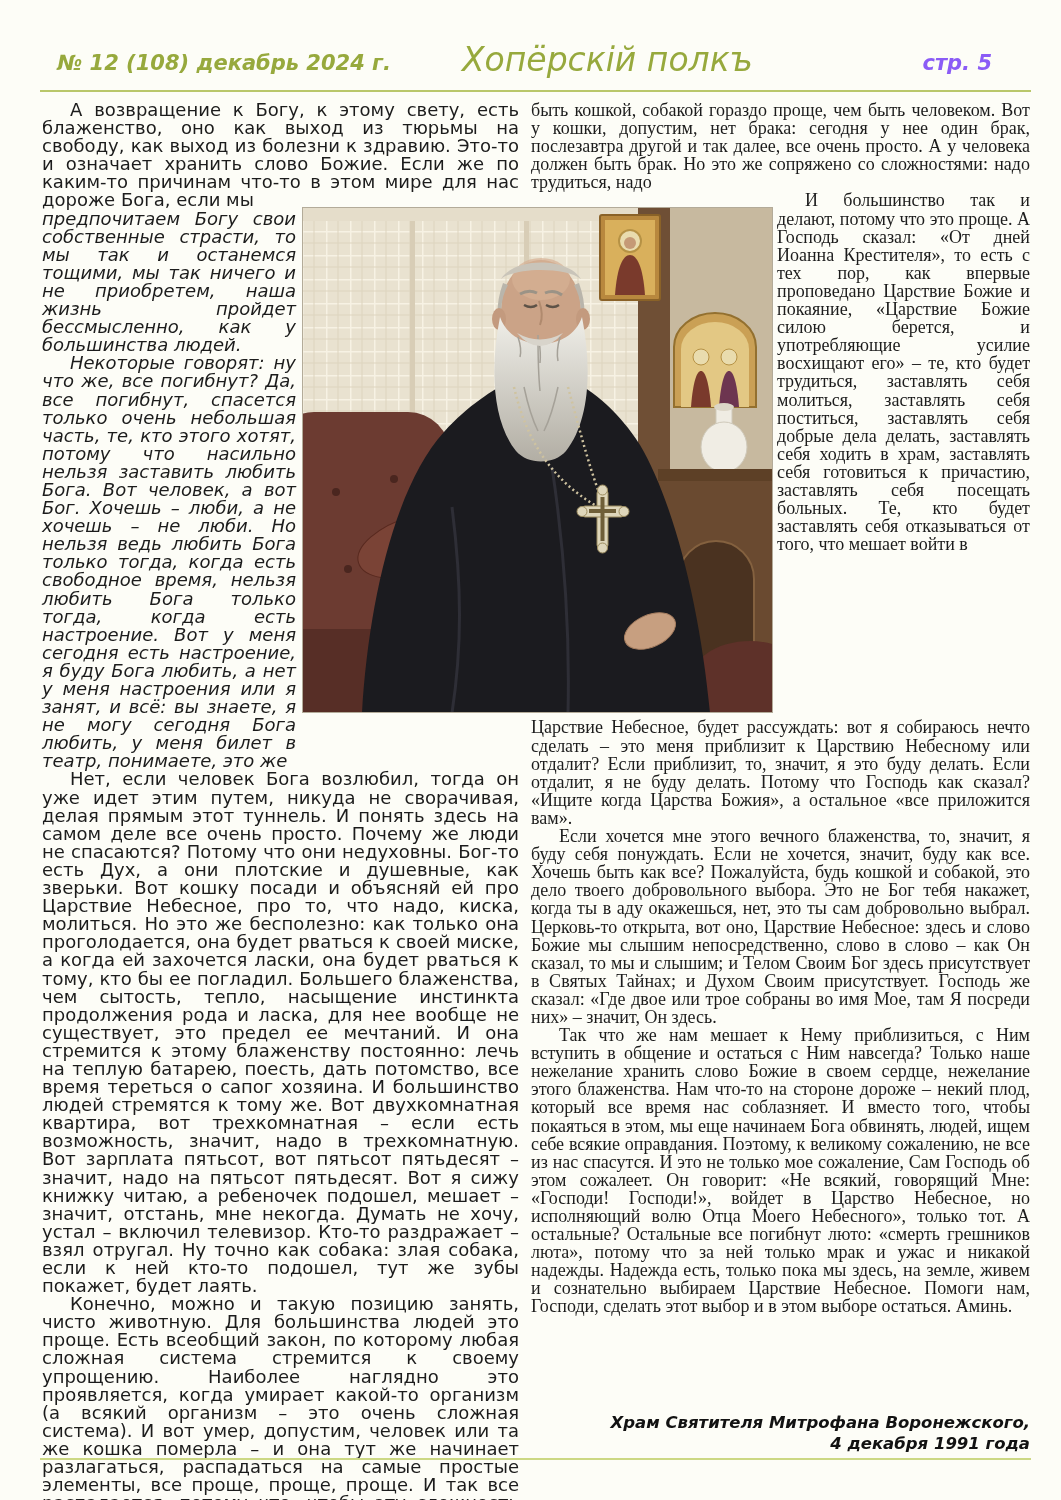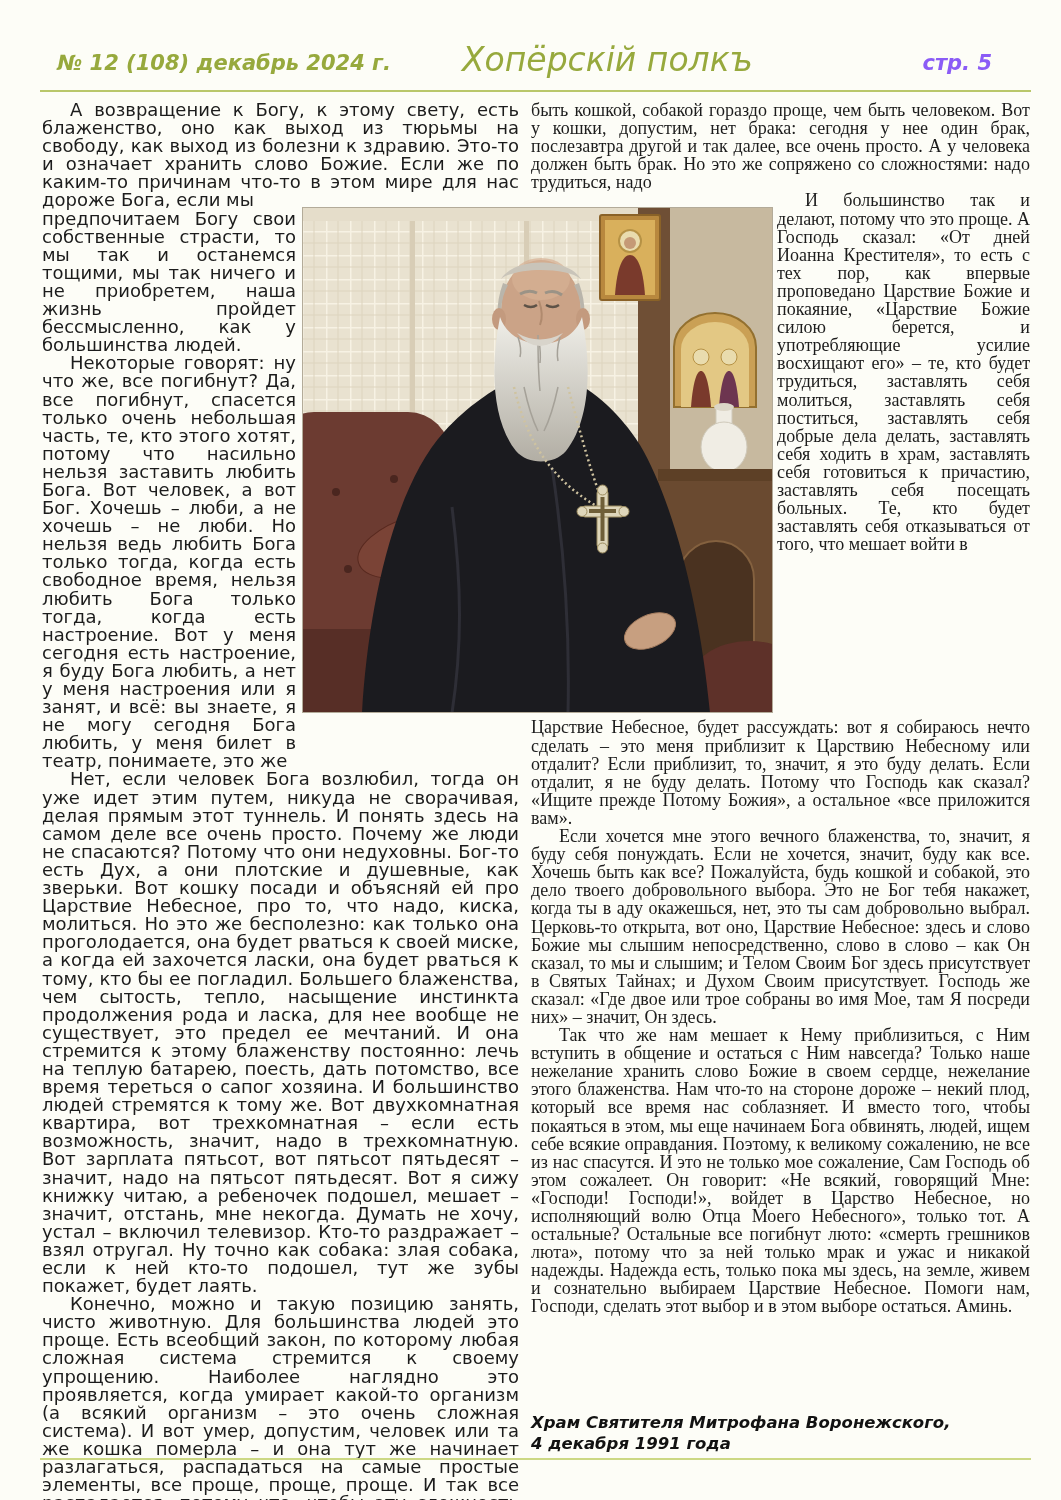--- a/index.html
+++ b/index.html
@@ -34,35 +34,35 @@
   
   .col{
     position:absolute;top:101px;
     font-size:18px;line-height:18.1px;
     text-align:justify;
   }
   .col-left{left:42px;width:477px;}
   .col-right{left:531px;width:499px;font-family:Liberation Serif, serif;}
   .col p{margin:0;padding:0;}
   .indent{text-indent:28px;}
-  .narrow-left{width:254px;min-height:527px;}
+  .narrow-left{width:254px;min-height:527px;font-style:italic;}
   .narrow-right{width:253px;margin-left:246px;min-height:527px;}
 
   
   .photo{
     position:absolute;left:302px;top:207px;width:471px;height:506px;
     overflow:hidden;background:#cfc6b4;
   }
   .photo svg{display:block;}
 
   
   .signature{
     position:absolute;left:531px;width:499px;top:1412px;
     font-size:16.5px;font-weight:bold;font-style:italic;
-    line-height:21px;text-align:left;color:#121212;
+    line-height:21px;text-align:right;color:#121212;
   }
 </style>
 </head>
 <body>
 
 <div class="page">
 
   <div class="hdr-issue">№ 12 (108) декабрь 2024 г.</div>
   <div class="hdr-title">Хопёрскій полкъ</div>
   <div class="hdr-page">стр. 5</div>
@@ -76,21 +76,21 @@
     </div>
     <p class="indent">Нет, если человек Бога возлюбил, тогда он уже идет этим путем, никуда не сворачивая, делая прямым этот туннель. И понять здесь на самом деле все очень просто. Почему же люди не спасаются? Потому что они недуховны. Бог-то есть Дух, а они плотские и душевные, как зверьки. Вот кошку посади и объясняй ей про Царствие Небесное, про то, что надо, киска, молиться. Но это же бесполезно: как только она проголодается, она будет рваться к своей миске, а когда ей захочется ласки, она будет рваться к тому, кто бы ее погладил. Большего блаженства, чем сытость, тепло, насыщение инстинкта продолжения рода и ласка, для нее вообще не существует, это предел ее мечтаний. И она стремится к этому блаженству постоянно: лечь на теплую батарею, поесть, дать потомство, все время тереться о сапог хозяина. И большинство людей стремятся к тому же. Вот двухкомнатная квартира, вот трехкомнатная – если есть возможность, значит, надо в трехкомнатную. Вот зарплата пятьсот, вот пятьсот пятьдесят – значит, надо на пятьсот пятьдесят. Вот я сижу книжку читаю, а ребеночек подошел, мешает – значит, отстань, мне некогда. Думать не хочу, устал – включил телевизор. Кто-то раздражает – взял отругал. Ну точно как собака: злая собака, если к ней кто-то подошел, тут же зубы покажет, будет лаять.</p>
     <p class="indent">Конечно, можно и такую позицию занять, чисто животную. Для большинства людей это проще. Есть всеобщий закон, по которому любая сложная система стремится к своему упрощению. Наиболее наглядно это проявляется, когда умирает какой-то организм (а всякий организм – это очень сложная система). И вот умер, допустим, человек или та же кошка померла – и она тут же начинает разлагаться, распадаться на самые простые элементы, все проще, проще, проще. И так все распадается, потому что, чтобы эту сложность поддерживать, нужны большие усилия, это очень трудно. Поэтому, конечно, для большинства людей</p>
   </div>
 
   <div class="col col-right">
     <p>быть кошкой, собакой гораздо проще, чем быть человеком. Вот у кошки, допустим, нет брака: сегодня у нее один брак, послезавтра другой и так далее, все очень просто. А у человека должен быть брак. Но это же сопряжено со сложностями: надо трудиться, надо</p>
     <div class="narrow-right">
       <p class="indent">И большинство так и делают, потому что это проще. А Господь сказал: «От дней Иоанна Крестителя», то есть с тех пор, как впервые проповедано Царствие Божие и покаяние, «Царствие Божие силою берется, и употребляющие усилие восхищают его» – те, кто будет трудиться, заставлять себя молиться, заставлять себя поститься, заставлять себя добрые дела делать, заставлять себя ходить в храм, заставлять себя готовиться к причастию, заставлять себя посещать больных. Те, кто будет заставлять себя отказываться от того, что мешает войти в</p>
     </div>
-    <p>Царствие Небесное, будет рассуждать: вот я собираюсь нечто сделать – это меня приблизит к Царствию Небесному или отдалит? Если приблизит, то, значит, я это буду делать. Если отдалит, я не буду делать. Потому что Господь как сказал? «Ищите прежде Потому Божия», а остальное «все приложится вам».</p>
+    <p>Царствие Небесное, будет рассуждать: вот я собираюсь нечто сделать – это меня приблизит к Царствию Небесному или отдалит? Если приблизит, то, значит, я это буду делать. Если отдалит, я не буду делать. Потому что Господь как сказал? «Ищите когда Царства Божия», а остальное «все приложится вам».</p>
     <p class="indent">Если хочется мне этого вечного блаженства, то, значит, я буду себя понуждать. Если не хочется, значит, буду как все. Хочешь быть как все? Пожалуйста, будь кошкой и собакой, это дело твоего добровольного выбора. Это не Бог тебя накажет, когда ты в аду окажешься, нет, это ты сам добровольно выбрал. Церковь-то открыта, вот оно, Царствие Небесное: здесь и слово Божие мы слышим непосредственно, слово в слово – как Он сказал, то мы и слышим; и Телом Своим Бог здесь присутствует в Святых Тайнах; и Духом Своим присутствует. Господь же сказал: «Где двое или трое собраны во имя Мое, там Я посреди них» – значит, Он здесь.</p>
     <p class="indent">Так что же нам мешает к Нему приблизиться, с Ним вступить в общение и остаться с Ним навсегда? Только наше нежелание хранить слово Божие в своем сердце, нежелание этого блаженства. Нам что-то на стороне дороже – некий плод, который все время нас соблазняет. И вместо того, чтобы покаяться в этом, мы еще начинаем Бога обвинять, людей, ищем себе всякие оправдания. Поэтому, к великому сожалению, не все из нас спасутся. И это не только мое сожаление, Сам Господь об этом сожалеет. Он говорит: «Не всякий, говорящий Мне: «Господи! Господи!», войдет в Царство Небесное, но исполняющий волю Отца Моего Небесного», только тот. А остальные? Остальные все погибнут люто: «смерть грешников люта», потому что за ней только мрак и ужас и никакой надежды. Надежда есть, только пока мы здесь, на земле, живем и сознательно выбираем Царствие Небесное. Помоги нам, Господи, сделать этот выбор и в этом выборе остаться. Аминь.</p>
   </div>
 
   <div class="photo" role="img" aria-label="Пожилой православный священник с длинной седой бородой, в чёрной рясе с наперсным крестом, сидит в кожаном кресле; позади кремовая решётчатая ширма, справа полка с иконами и белым графином">
     <svg width="471" height="506" viewBox="0 0 471 506" xmlns="http://www.w3.org/2000/svg">
       <defs>
         <linearGradient id="wallG" x1="0" y1="0" x2="0" y2="1">
           <stop offset="0" stop-color="#d9d2c3"></stop>
             <stop offset="1" stop-color="#c2b8a3"></stop>

